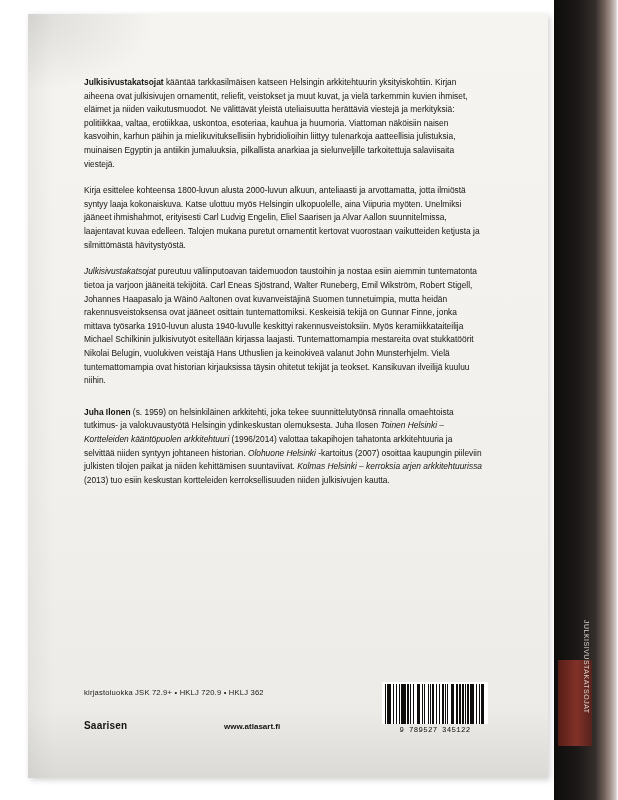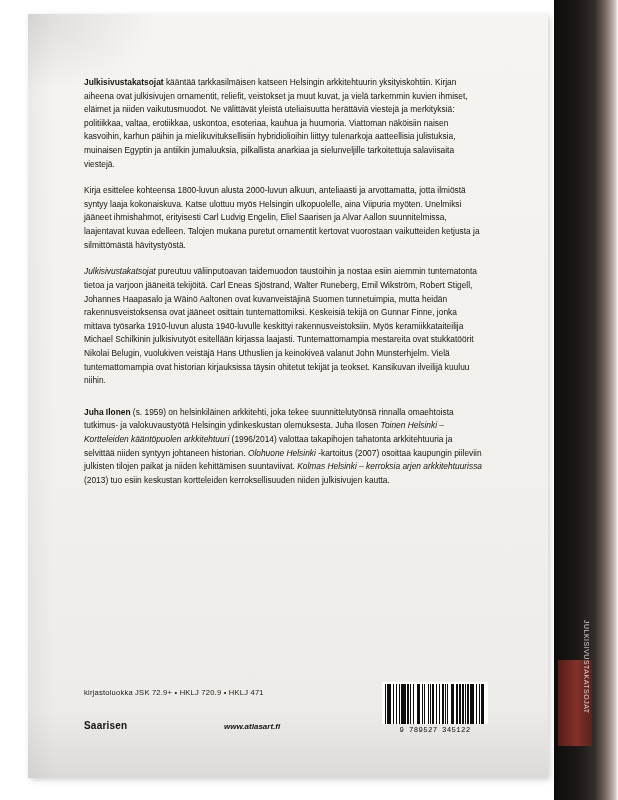--- a/index.html
+++ b/index.html
@@ -133,21 +133,20 @@
     color: #141210;
     letter-spacing: 0.2px;
   }
   .website {
     position: absolute;
     left: 196px;
     top: 708px;
     font-size: 8px;
     font-weight: bold;
     color: #141210;
-    font-style: italic;
   }
 
   
   .barcode-wrap {
     position: absolute;
     left: 354px;
     top: 668px;
     width: 106px;
   }
   .bars {
@@ -190,21 +189,21 @@
     <div class="corner-shade"></div>
     <div class="bottom-shade"></div>
 
     <div class="text-block">
       <p class="para"><b>Julkisivustakatsojat</b><span> kääntää tarkkasilmäisen katseen Helsingin arkkitehtuurin yksityiskohtiin. Kirjan aiheena ovat julkisivujen ornamentit, reliefit, veistokset ja muut kuvat, ja vielä tarkemmin kuvien ihmiset, eläimet ja niiden vaikutusmuodot. Ne välittävät yleistä uteliaisuutta herättäviä viestejä ja merkityksiä: politiikkaa, valtaa, erotiikkaa, uskontoa, esoteriaa, kauhua ja huumoria. Viattoman näköisiin naisen kasvoihin, karhun päihin ja mielikuvituksellisiin hybridiolioihin liittyy tulenarkoja aatteellisia julistuksia, muinaisen Egyptin ja antiikin jumaluuksia, pilkallista anarkiaa ja sielunveljille tarkoitettuja salaviisaita viestejä.</span></p>
       <p class="para"><span>Kirja esittelee kohteensa 1800-luvun alusta 2000-luvun alkuun, anteliaasti ja arvottamatta, jotta ilmiöstä syntyy laaja kokonaiskuva. Katse ulottuu myös Helsingin ulkopuolelle, aina Viipuria myöten. Unelmiksi jääneet ihmishahmot, erityisesti Carl Ludvig Engelin, Eliel Saarisen ja Alvar Aallon suunnitelmissa, laajentavat kuvaa edelleen. Talojen mukana puretut ornamentit kertovat vuorostaan vaikutteiden ketjusta ja silmittömästä hävitystyöstä.</span></p>
       <p class="para"><i>Julkisivustakatsojat</i><span> pureutuu väliinputoavan taidemuodon taustoihin ja nostaa esiin aiemmin tuntematonta tietoa ja varjoon jääneitä tekijöitä. Carl Eneas Sjöstrand, Walter Runeberg, Emil Wikström, Robert Stigell, Johannes Haapasalo ja Wäinö Aaltonen ovat kuvanveistäjinä Suomen tunnetuimpia, mutta heidän rakennusveistoksensa ovat jääneet osittain tuntemattomiksi. Keskeisiä tekijä on Gunnar Finne, jonka mittava työsarka 1910-luvun alusta 1940-luvulle keskittyi rakennusveistoksiin. Myös keramiikkataiteilija Michael Schilkinin julkisivutyöt esitellään kirjassa laajasti. Tuntemattomampia mestareita ovat stukkatöörit Nikolai Belugin, vuolukiven veistäjä Hans Uthuslien ja keinokiveä valanut John Munsterhjelm. Vielä tuntemattomampia ovat historian kirjauksissa täysin ohitetut tekijät ja teokset. Kansikuvan ilveilijä kuuluu niihin.</span></p>
       <p class="para" style="margin-top:18px;"><b>Juha Ilonen</b><span> (s. 1959) on helsinkiläinen arkkitehti, joka tekee suunnittelutyönsä rinnalla omaehtoista tutkimus- ja valokuvaustyötä Helsingin ydinkeskustan olemuksesta. Juha Ilosen </span><i>Toinen Helsinki – Kortteleiden kääntöpuolen arkkitehtuuri</i><span> (1996/2014) valottaa takapihojen tahatonta arkkitehtuuria ja selvittää niiden syntyyn johtaneen historian. </span><i>Olohuone Helsinki</i><span> -kartoitus (2007) osoittaa kaupungin piileviin julkisten tilojen paikat ja niiden kehittämisen suuntaviivat. </span><i>Kolmas Helsinki – kerroksia arjen arkkitehtuurissa</i><span> (2013) tuo esiin keskustan kortteleiden kerroksellisuuden niiden julkisivujen kautta.</span></p>
     </div>
 
-    <div class="codeline">kirjastoluokka  JSK 72.9+ • HKLJ 720.9 • HKLJ 471</div>
+    <div class="codeline">kirjastoluokka  JSK 72.9+ • HKLJ 720.9 • HKLJ 362</div>
 
     <div class="publisher">Saarisen</div>
     <div class="website">www.atlasart.fi</div>
 
     <div class="barcode-wrap">
       <div class="bars">
           <i style="width: 1px;"></i>
           <i style="width: 1px; background: transparent;"></i>
           <i style="width: 2px;"></i>
           <i style="width: 1px; background: transparent;"></i>

